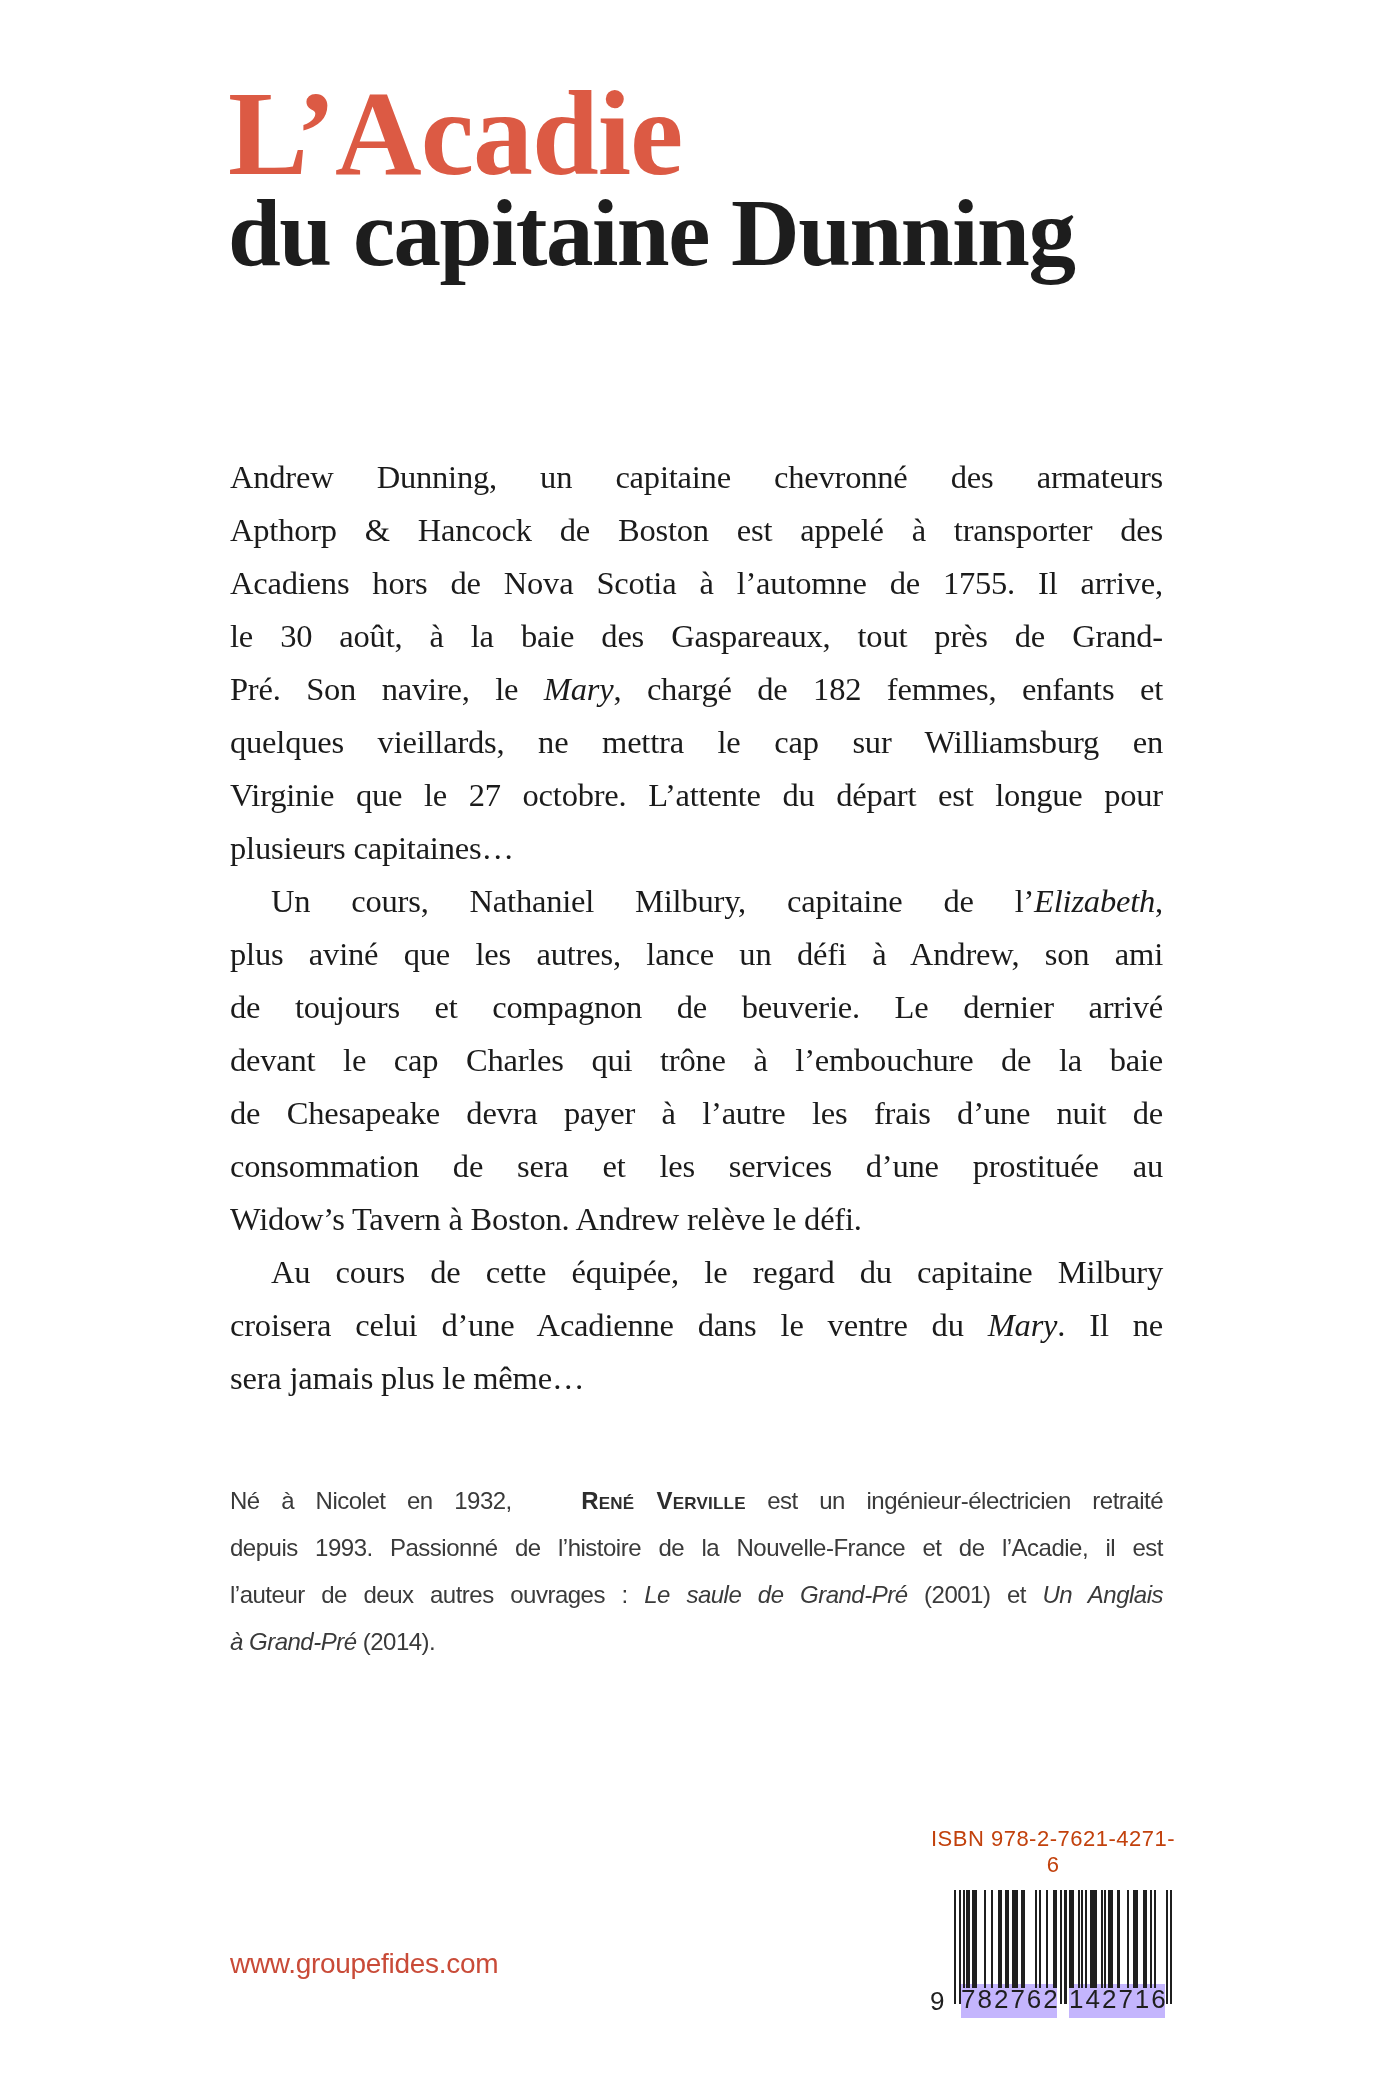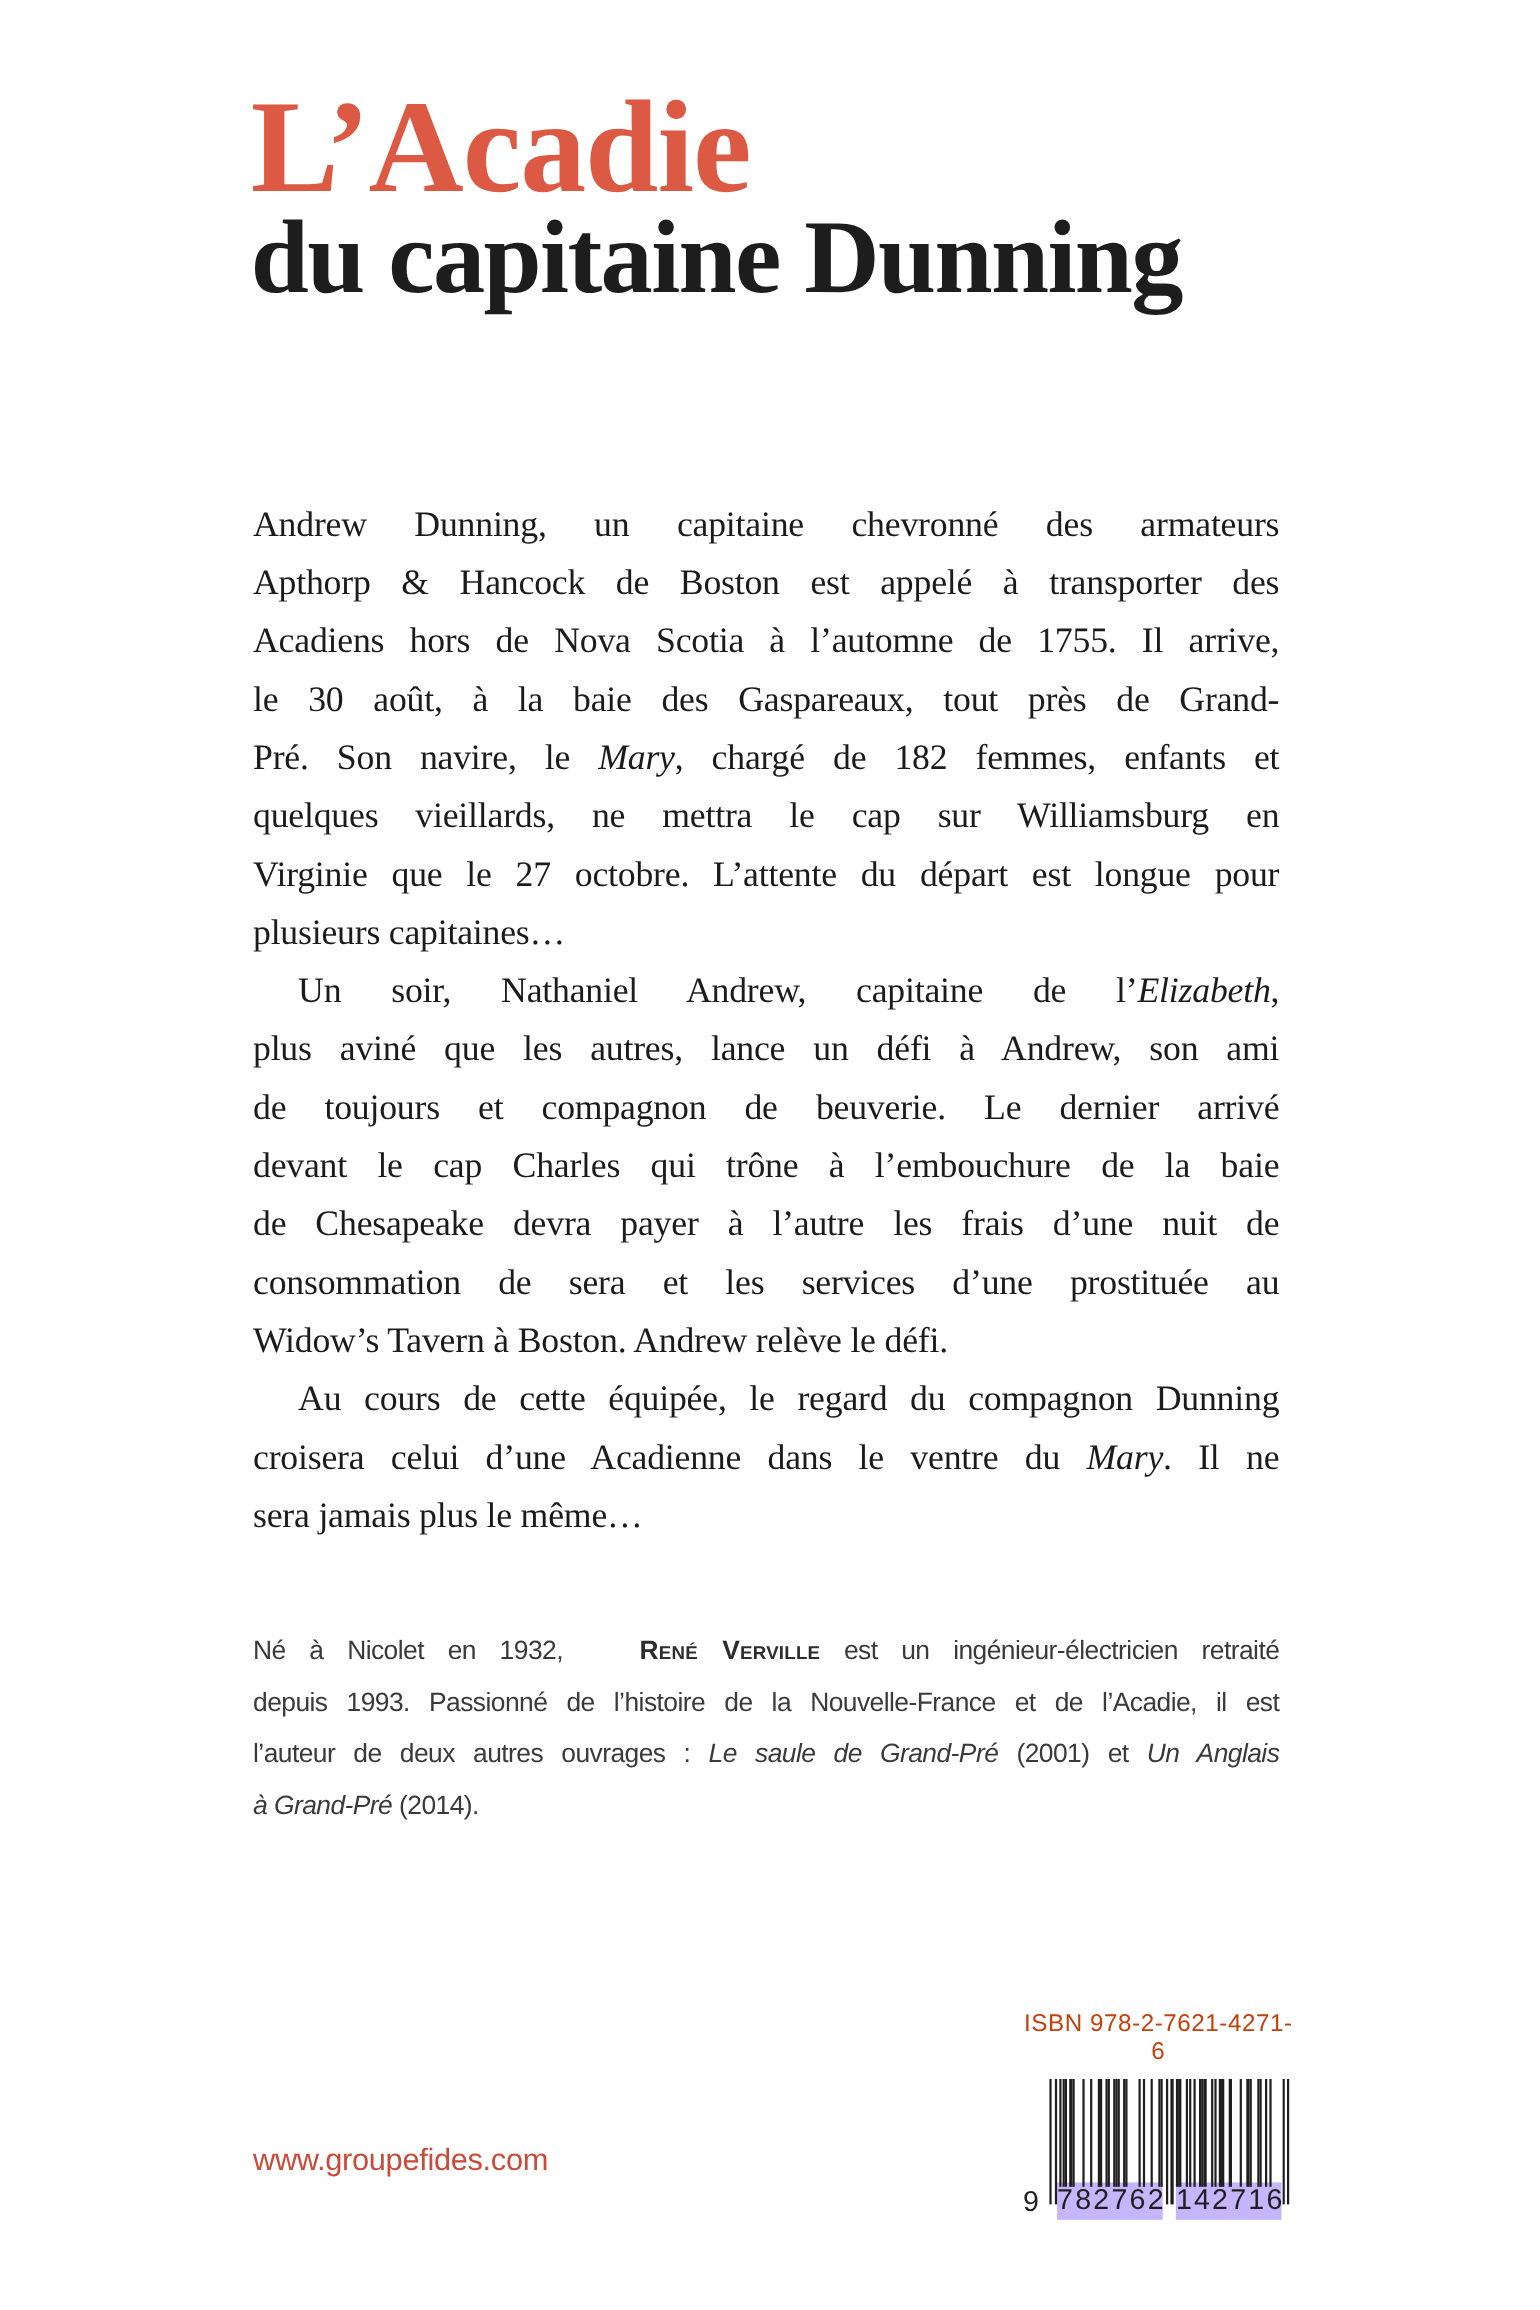--- a/index.html
+++ b/index.html
@@ -88,30 +88,30 @@
         <div class="line"><span>Andrew Dunning, un capitaine chevronné des armateurs</span></div>
         <div class="line"><span>Apthorp &amp; Hancock de Boston est appelé à transporter des</span></div>
         <div class="line"><span>Acadiens hors de Nova Scotia à l’automne de 1755. Il arrive,</span></div>
         <div class="line"><span>le 30 août, à la baie des Gaspareaux, tout près de Grand-</span></div>
         <div class="line"><span>Pré. Son navire, le </span><i>Mary</i><span>, chargé de 182 femmes, enfants et</span></div>
         <div class="line"><span>quelques vieillards, ne mettra le cap sur Williamsburg en</span></div>
         <div class="line"><span>Virginie que le 27 octobre. L’attente du départ est longue pour</span></div>
         <div class="line last"><span>plusieurs capitaines…</span></div>
       </div>
       <div>
-        <div class="line indent"><span>Un soir, Nathaniel Andrew, capitaine de l’</span><i>Elizabeth</i><span>,</span></div>
+        <div class="line indent"><span>Un cours, Nathaniel Milbury, capitaine de l’</span><i>Elizabeth</i><span>,</span></div>
         <div class="line"><span>plus aviné que les autres, lance un défi à Andrew, son ami</span></div>
         <div class="line"><span>de toujours et compagnon de beuverie. Le dernier arrivé</span></div>
         <div class="line"><span>devant le cap Charles qui trône à l’embouchure de la baie</span></div>
         <div class="line"><span>de Chesapeake devra payer à l’autre les frais d’une nuit de</span></div>
         <div class="line"><span>consommation de sera et les services d’une prostituée au</span></div>
         <div class="line last"><span>Widow’s Tavern à Boston. Andrew relève le défi.</span></div>
       </div>
       <div>
-        <div class="line indent"><span>Au cours de cette équipée, le regard du compagnon Dunning</span></div>
+        <div class="line indent"><span>Au cours de cette équipée, le regard du capitaine Milbury</span></div>
         <div class="line"><span>croisera celui d’une Acadienne dans le ventre du </span><i>Mary</i><span>. Il ne</span></div>
         <div class="line last"><span>sera jamais plus le même…</span></div>
       </div>
     </div>
 
   <div id="bio">
       <div>
         <div class="line"><span>Né à Nicolet en 1932, </span><span class="sc">René Verville</span><span> est un ingénieur-électricien retraité</span></div>
         <div class="line"><span>depuis 1993. Passionné de l’histoire de la Nouvelle-France et de l’Acadie, il est</span></div>
         <div class="line"><span>l’auteur de deux autres ouvrages : </span><i>Le saule de Grand-Pré</i><span> (2001) et </span><i>Un Anglais</i></div>

